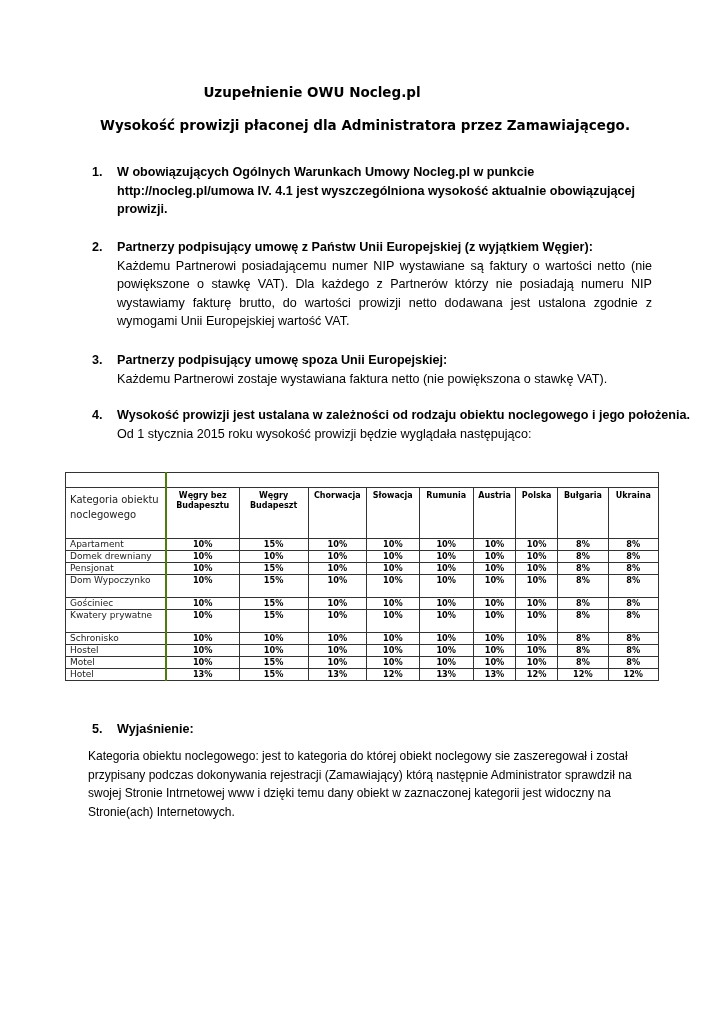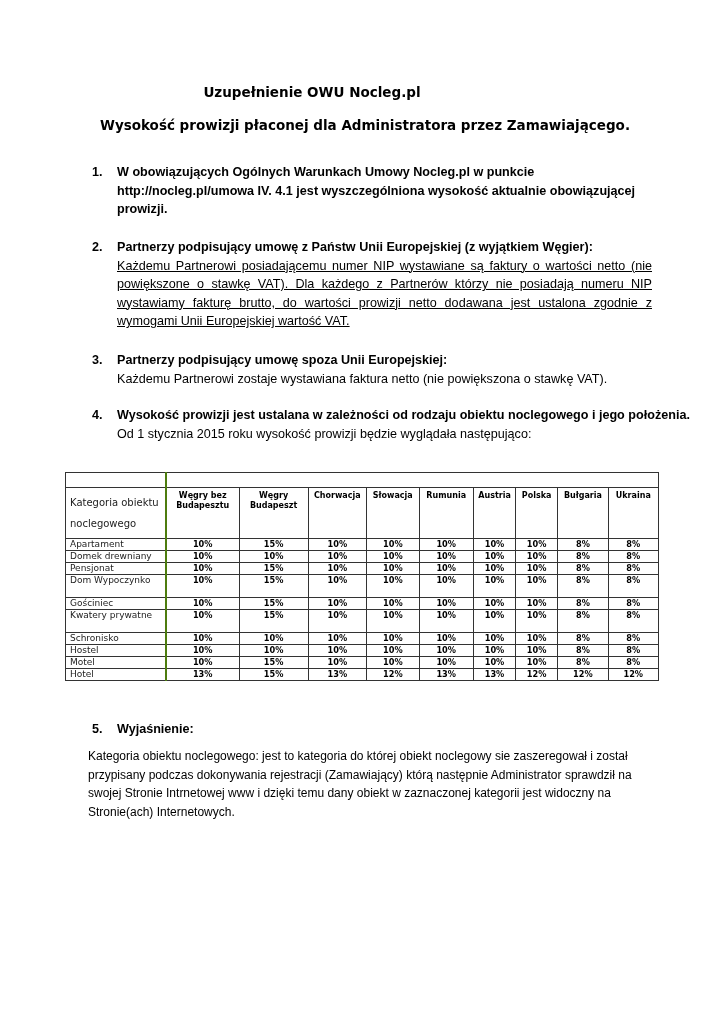--- a/index.html
+++ b/index.html
@@ -4,28 +4,28 @@
 <style>
   html, body { margin: 0; padding: 0; background: #ffffff; }
   body { width: 724px; height: 1024px; position: relative; overflow: hidden; color: #000; font-family: "Liberation Sans", sans-serif; }
   .page { position: absolute; left: 0; top: 0; width: 724px; height: 1024px; }
   .title1 { position: absolute; left: 0; width: 724px; top: 84px; text-align: center; font-family: "DejaVu Sans", sans-serif; font-weight: bold; font-size: 13.5px; padding-right: 100px; box-sizing: border-box; }
   .title2 { position: absolute; left: 0; width: 724px; top: 117px; text-align: center; font-family: "DejaVu Sans", sans-serif; font-weight: bold; font-size: 13.5px; padding-left: 6px; box-sizing: border-box; }
   .item { position: absolute; left: 92px; width: 560px; font-size: 12.6px; line-height: 18.5px; }
   .item .num { position: absolute; left: 0; top: 0; font-weight: bold; }
   .item .head { margin-left: 25px; font-weight: bold; }
   .item .body { margin-left: 25px; }
-  .justify { text-align: justify; text-decoration: underline; }
+  .justify { text-align: justify; }
 
   table.rates { position: absolute; left: 65px; top: 472px; width: 594px; border-collapse: collapse; font-family: "DejaVu Sans", sans-serif; font-size: 8.2px; }
   table.rates td { border: 1px solid #333; padding: 0 2px; vertical-align: top; height: 11px; line-height: 11px; }
   table.rates tr.blank td { height: 14px; }
   table.rates tr.hdr td { height: 46px; }
   table.rates td.cat { width: 90px; font-family: "DejaVu Sans", sans-serif; font-size: 9px; color: #222; padding-left: 4px; }
-  table.rates tr.hdr td.cat { font-size: 10px; line-height: 21px; padding-top: 4px; color: #222; }
+  table.rates tr.hdr td.cat { font-size: 10px; line-height: 15px; padding-top: 4px; color: #222; }
   table.rates td.colh { font-weight: bold; text-align: center; line-height: 10px; padding-top: 3px; font-size: 8px; }
   table.rates td.val { font-weight: bold; text-align: center; }
   table.rates tr.tall td { height: 22px; }
   table.rates .thick-left { border-left: 2px solid #4d7c0f; }
 
   .item5 { position: absolute; left: 92px; top: 722px; font-weight: bold; font-size: 12.6px; }
   .item5 .num { display: inline-block; width: 25px; }
   .expl { position: absolute; left: 88px; top: 747px; width: 560px; font-size: 12px; line-height: 18.6px; }
 </style>
 </head>

